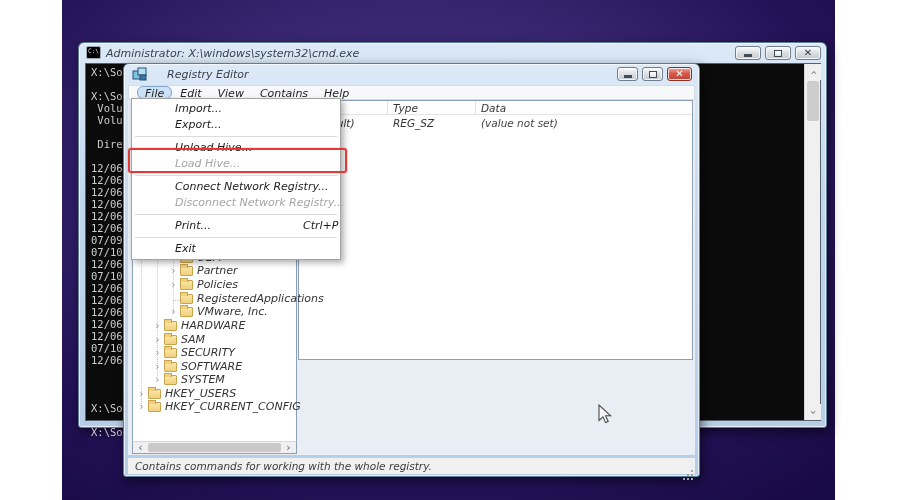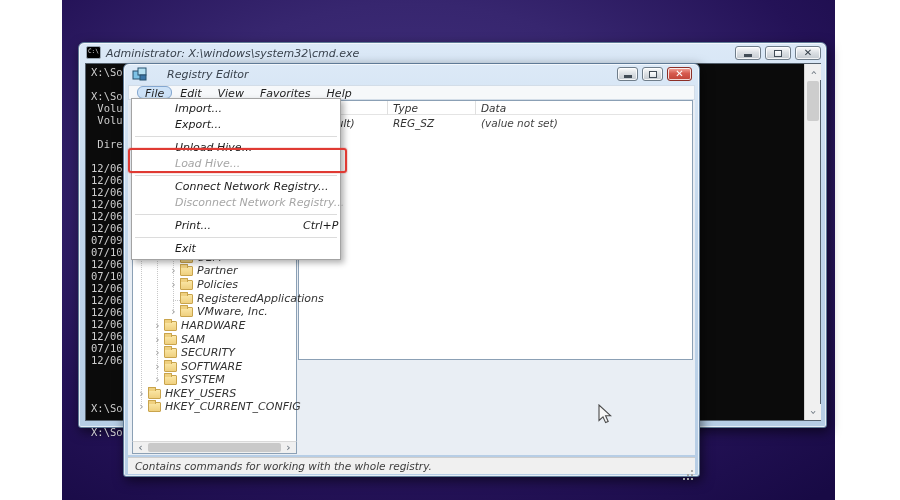--- a/index.html
+++ b/index.html
@@ -187,21 +187,21 @@
         <div class="wbtn close-red" style="width:25px;">
             <span class="xgl">✕</span>
           </div>
       </div>
     </div>
 
     <div class="menubar">
       <span class="mitem active">File</span>
       <span class="mitem">Edit</span>
       <span class="mitem">View</span>
-      <span class="mitem">Favorites</span>
+      <span class="mitem">Contains</span>
       <span class="mitem">Help</span>
     </div>
 
     <div class="panes-bg"></div>
 
     <div class="tree-pane"></div>
 
     <div class="right-pane">
       <div class="col-head">
         <span class="ch" style="left:9px;">Name</span>

